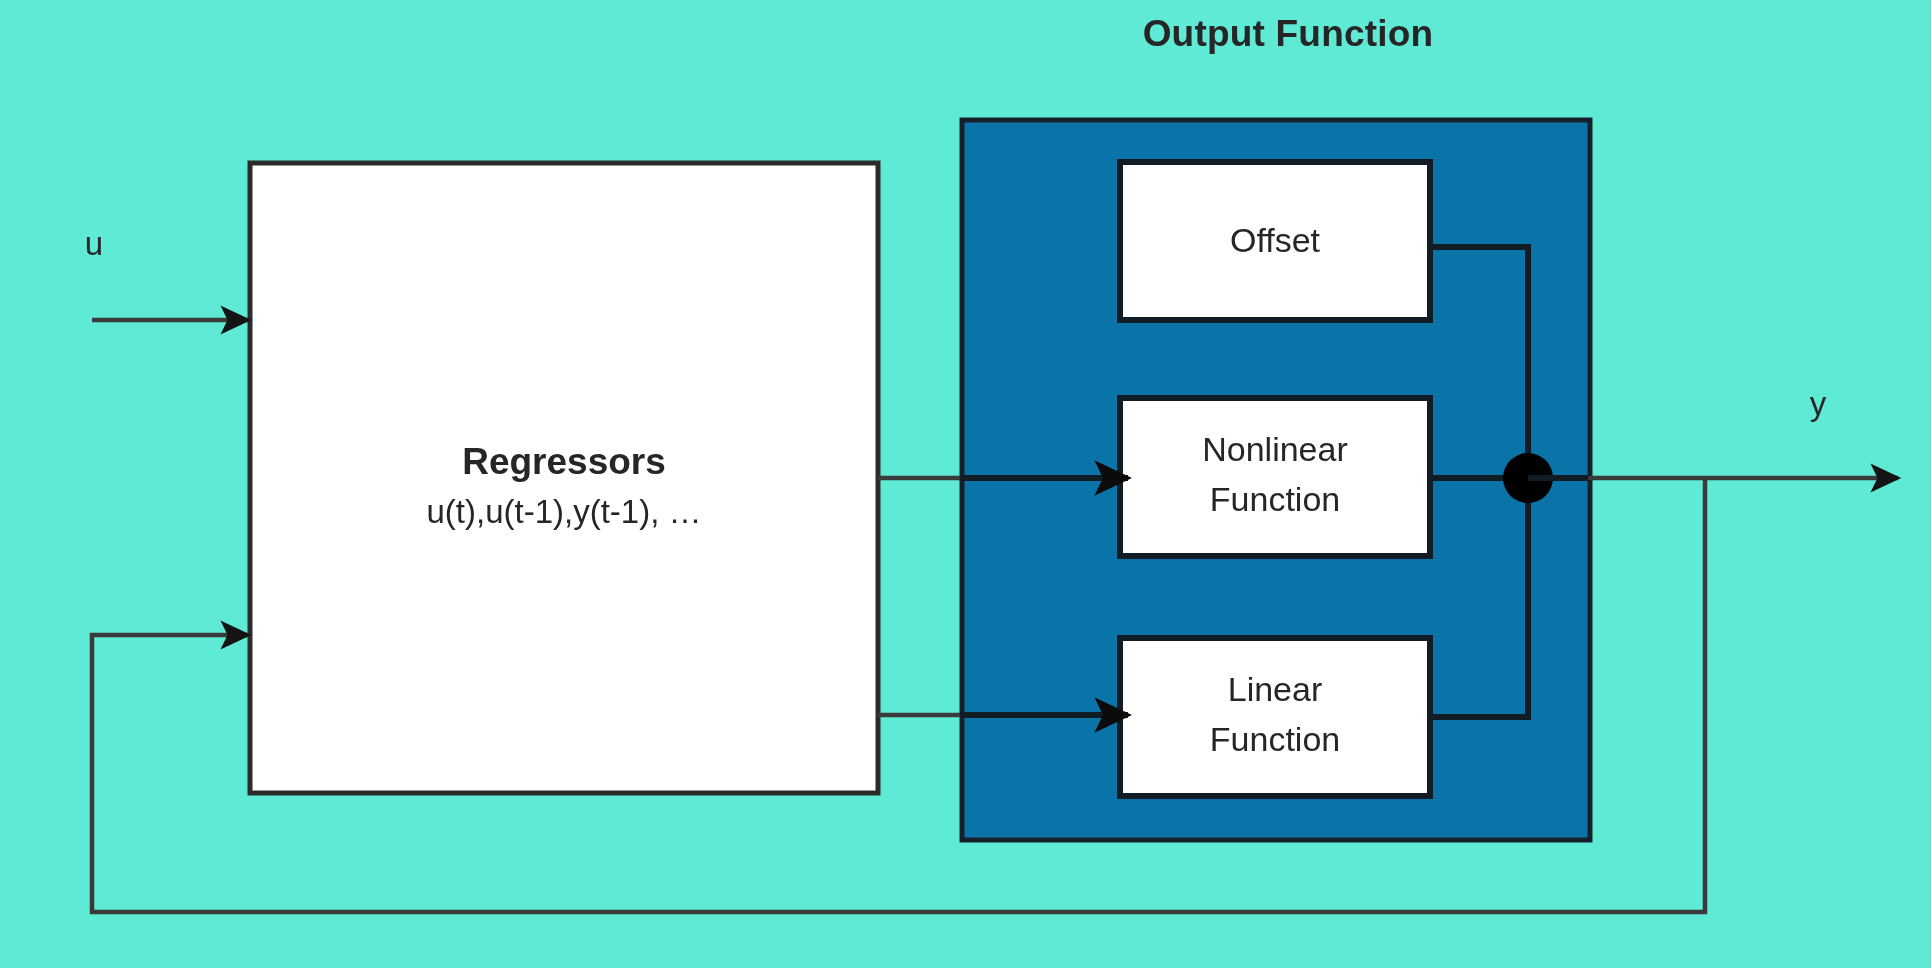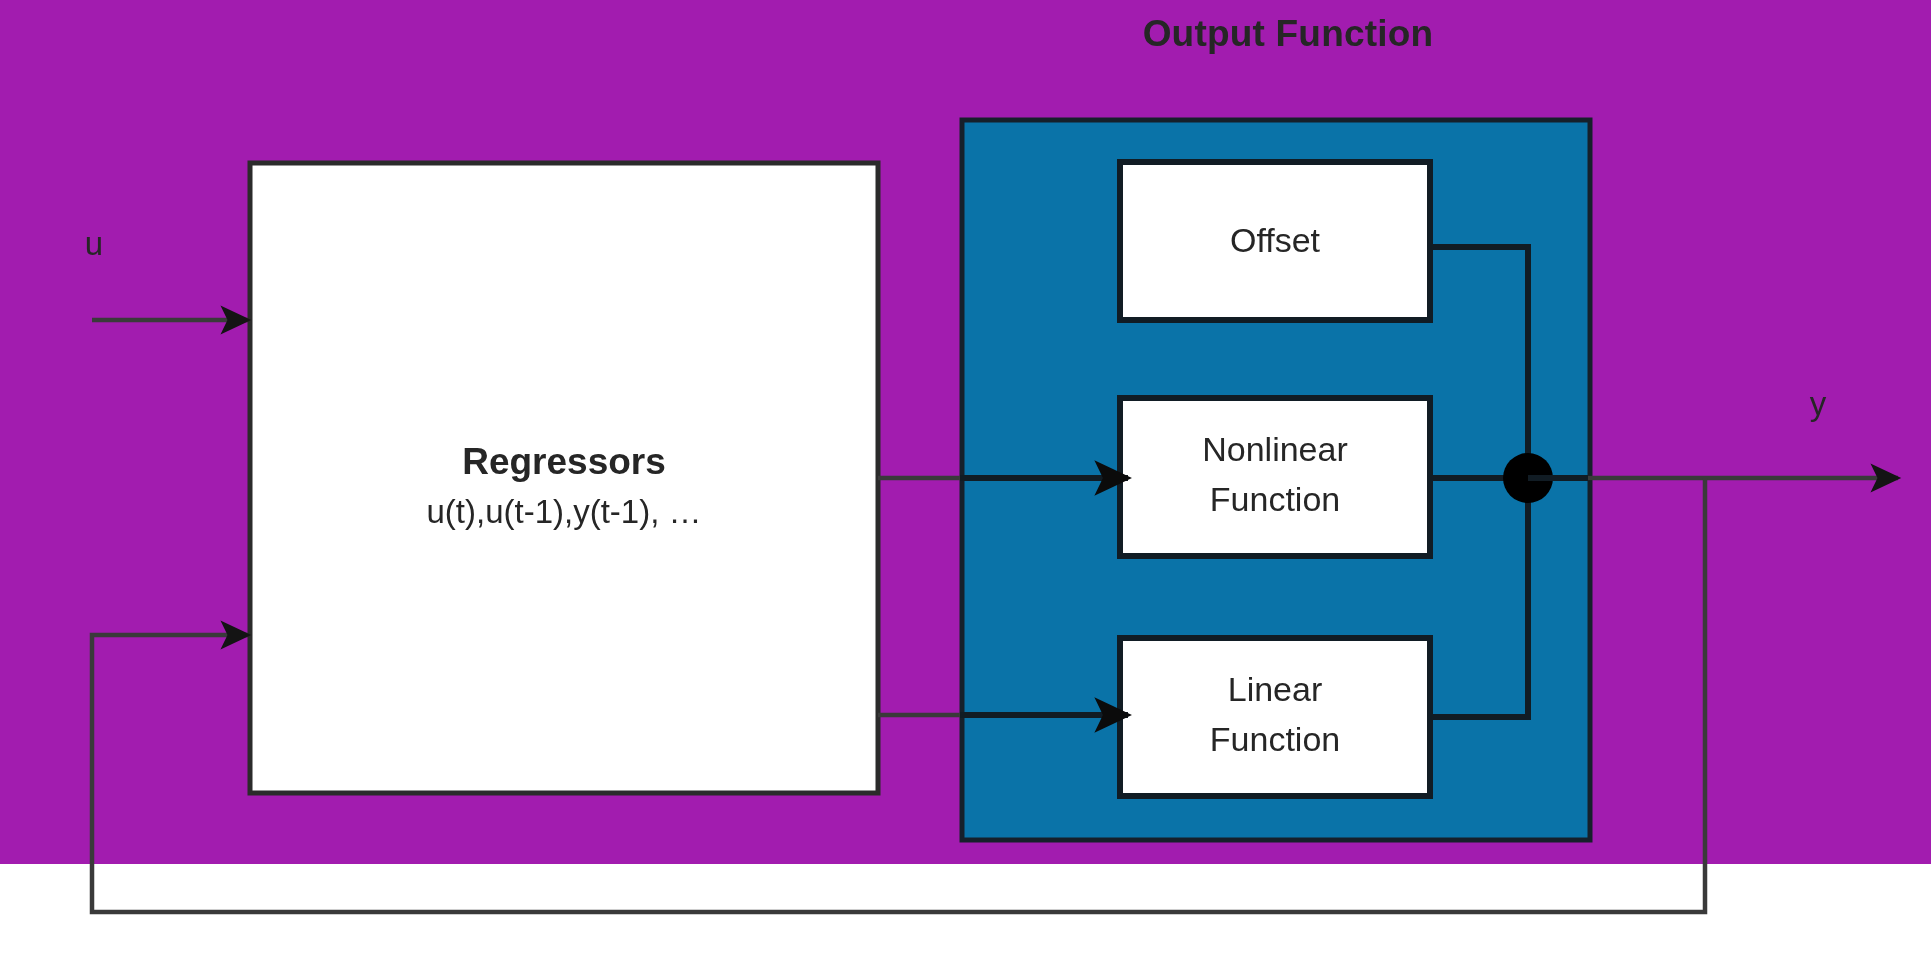--- a/index.html
+++ b/index.html
@@ -10,22 +10,22 @@
   }
   body {
     width: 1931px;
     height: 968px;
     overflow: hidden;
     font-family: "Liberation Sans", sans-serif;
   }
   #diagram-root {
     position: relative;
     width: 1931px;
-    height: 864px;
-    background: #a21caf;
+    height: 968px;
+    background: #5eead4;
     text-align: center;
   }
   svg#block-diagram {
     display: block;
     width: 1931px;
     height: 968px;
   }
   .blk-line-thin {
     stroke: #3a3a3a;
     stroke-width: 4.5;

